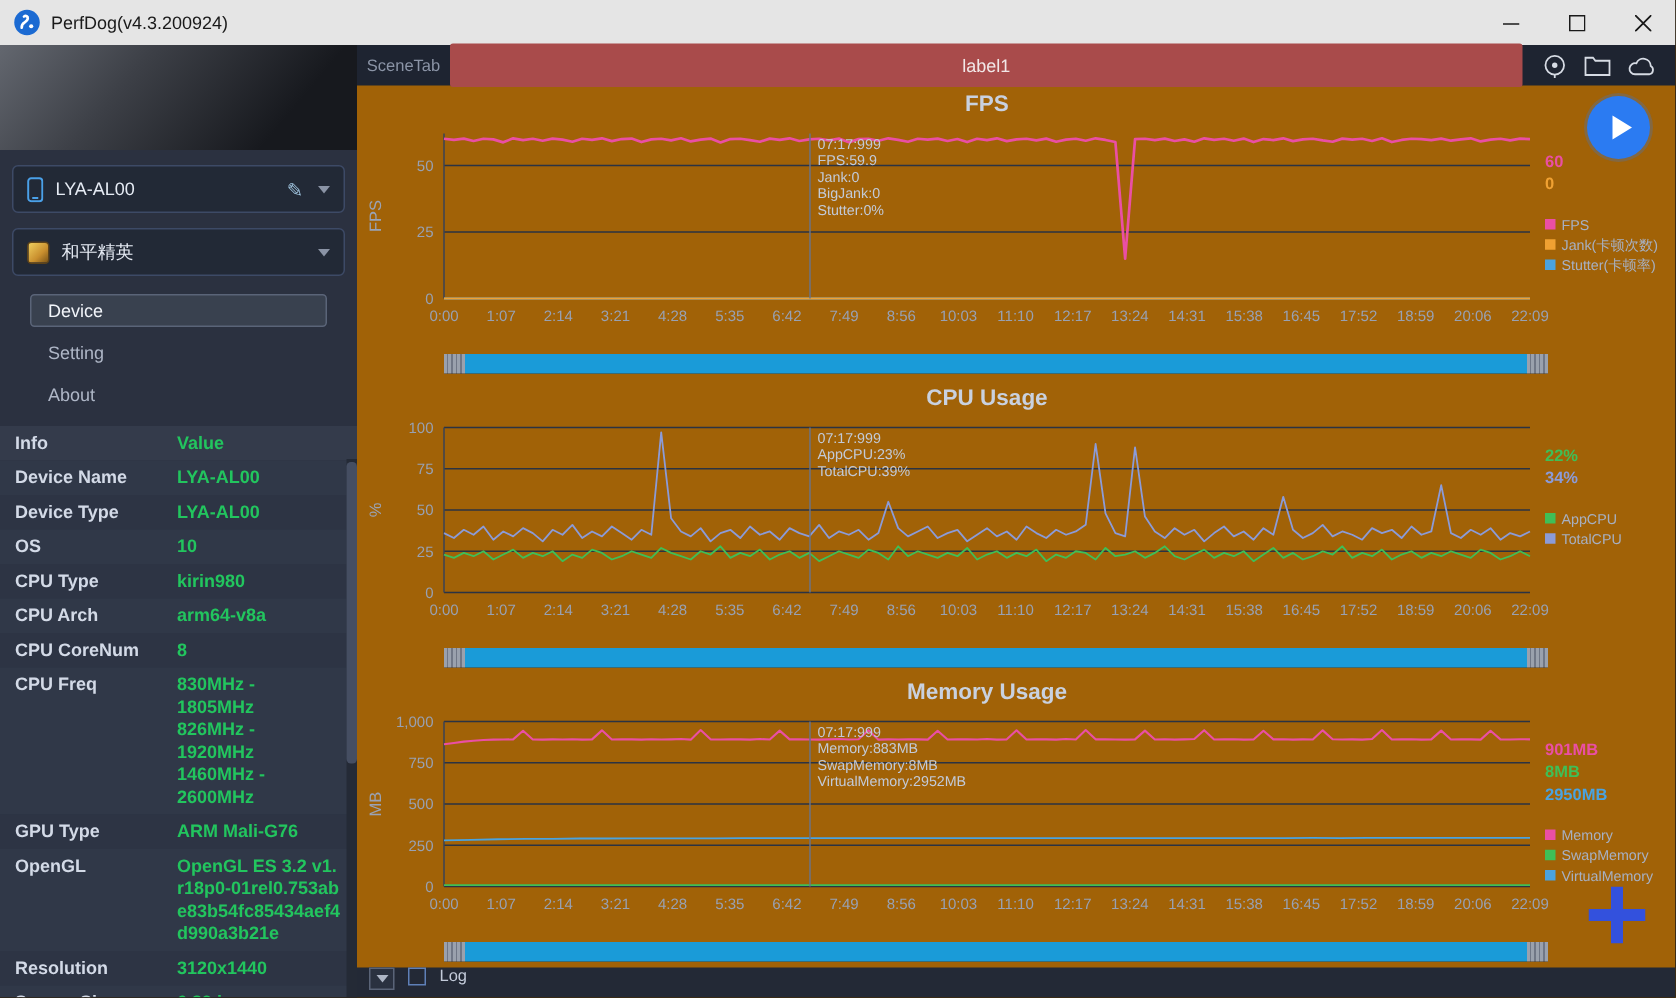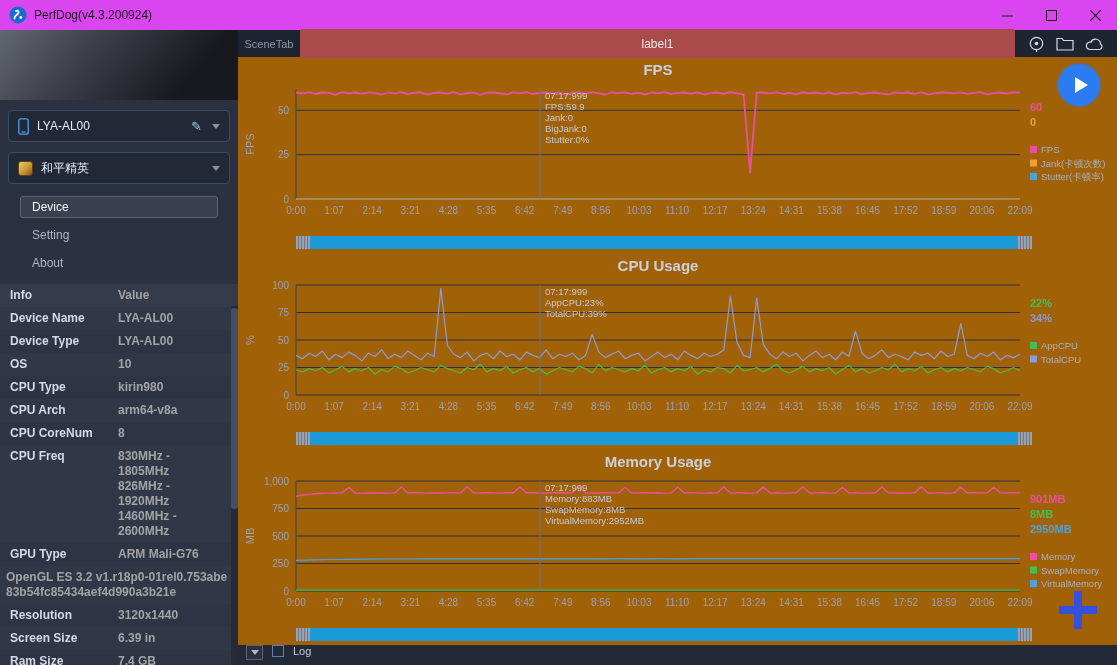--- a/index.html
+++ b/index.html
@@ -1,21 +1,21 @@
 <!DOCTYPE html>
 <html><head>
 <meta charset="utf-8">
 <style>
   html,body{margin:0;padding:0;background:#111;}
   *{box-sizing:border-box;}
   .app{width:1117px;height:665px;position:relative;overflow:hidden;
        font-family:"Liberation Sans",sans-serif;background:#232936;}
 
   
-  .titlebar{height:30px;background:#d946ef;display:flex;align-items:center;color:#1a1a1a;}
+  .titlebar{height:30px;background:#e5e5e5;display:flex;align-items:center;color:#1a1a1a;}
   .logo{margin-left:9px;width:18px;height:18px;flex:0 0 auto;}
   .title-text{margin-left:7px;font-size:12px;}
   .win-controls{margin-left:auto;display:flex;height:30px;}
   .win-btn{width:44px;height:30px;display:flex;align-items:center;justify-content:center;cursor:default;}
 
   
   .body{display:flex;height:635px;}
 
   
   .sidebar{width:238px;background:#2b3140;display:flex;flex-direction:column;flex:0 0 auto;}
@@ -29,21 +29,21 @@
   .app-icon{width:15px;height:15px;border-radius:3px;background:linear-gradient(135deg,#f0cf5e,#c98f2e 60%,#7c5518);border:1px solid #5d431a;}
   .tabs{display:flex;gap:6px;margin:12px 20px 0;flex-direction:column;}
   .tab{padding:3px 11px;font-size:12px;color:#aeb6c6;border:1px solid transparent;border-radius:3px;}
   .tab.active{background:#39414f;border-color:#5a6478;color:#f2f5fa;}
   .info-table{margin-top:10px;position:relative;flex:1;overflow:hidden;font-size:12px;}
   .tr{display:flex;}
   .tr:nth-child(even){background:#2d3444;}
   .tr:nth-child(odd){background:#303848;}
   .tr.head{background:#343b4b;}
   .cell-l{width:112px;padding:4px 0 4px 10px;color:#d3dae7;font-weight:bold;line-height:15px;flex:0 0 auto;}
-  .cell-v{flex:1;padding:4px 10px 4px 6px;color:#a3a3a3;font-weight:bold;line-height:15px;
+  .cell-v{flex:1;padding:4px 10px 4px 6px;color:#22c55e;font-weight:bold;line-height:15px;
       white-space:pre-line;word-break:break-all;}
   .vscroll{position:absolute;right:0;top:22px;bottom:0;width:7px;background:#242a36;}
   .vthumb{position:absolute;top:2px;right:0;width:7px;height:56%;background:#454e62;border-radius:3px;}
 
   
   .main{flex:1;display:flex;flex-direction:column;background:#a16207;position:relative;}
   .scene-bar{height:27px;display:flex;align-items:center;background:#1e2431;}
   .scene-tab{width:62px;text-align:center;color:#8b94a6;font-size:11px;}
   .scene-label{flex:1;height:29px;background:#a94b4b;color:#f1e7e7;display:flex;align-items:center;
       justify-content:center;font-size:12px;border-radius:2px;}
@@ -165,20 +165,21 @@
 826MHz -
 1920MHz
 1460MHz -
 2600MHz</div>
             </div>
             <div class="tr">
               <div class="cell-l">GPU Type</div>
               <div class="cell-v">ARM Mali-G76</div>
             </div>
             <div class="tr">
+              <div class="cell-l">OpenGL</div>
               <div class="cell-v">OpenGL ES 3.2 v1.r18p0-01rel0.753abe83b54fc85434aef4d990a3b21e</div>
             </div>
             <div class="tr">
               <div class="cell-l">Resolution</div>
               <div class="cell-v">3120x1440</div>
             </div>
             <div class="tr">
               <div class="cell-l">Screen Size</div>
               <div class="cell-v">6.39 in</div>
             </div>

